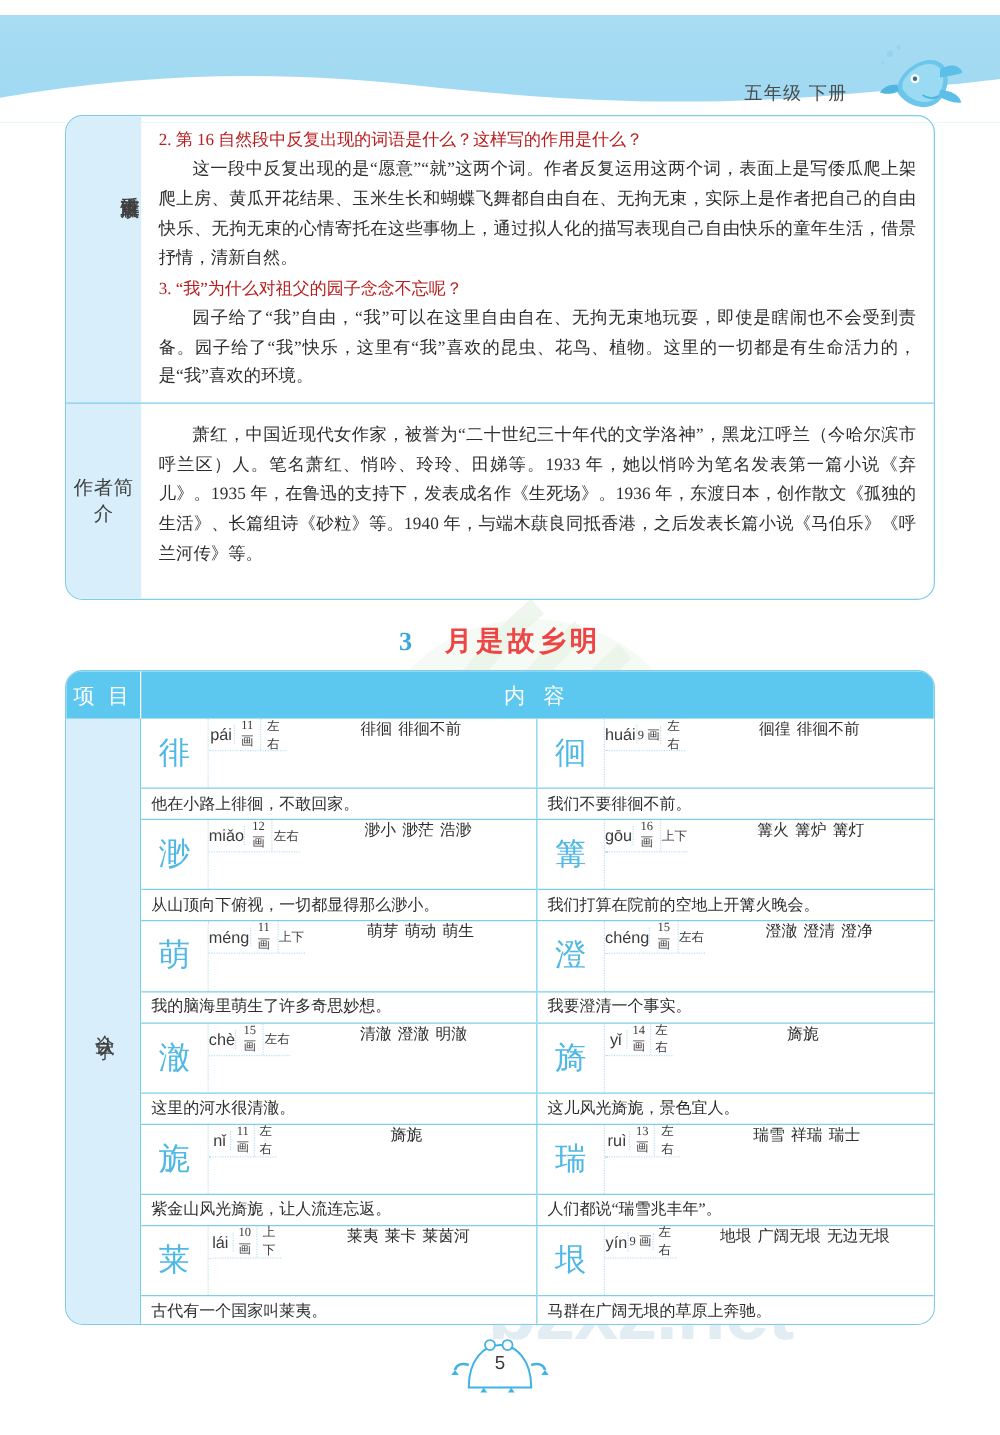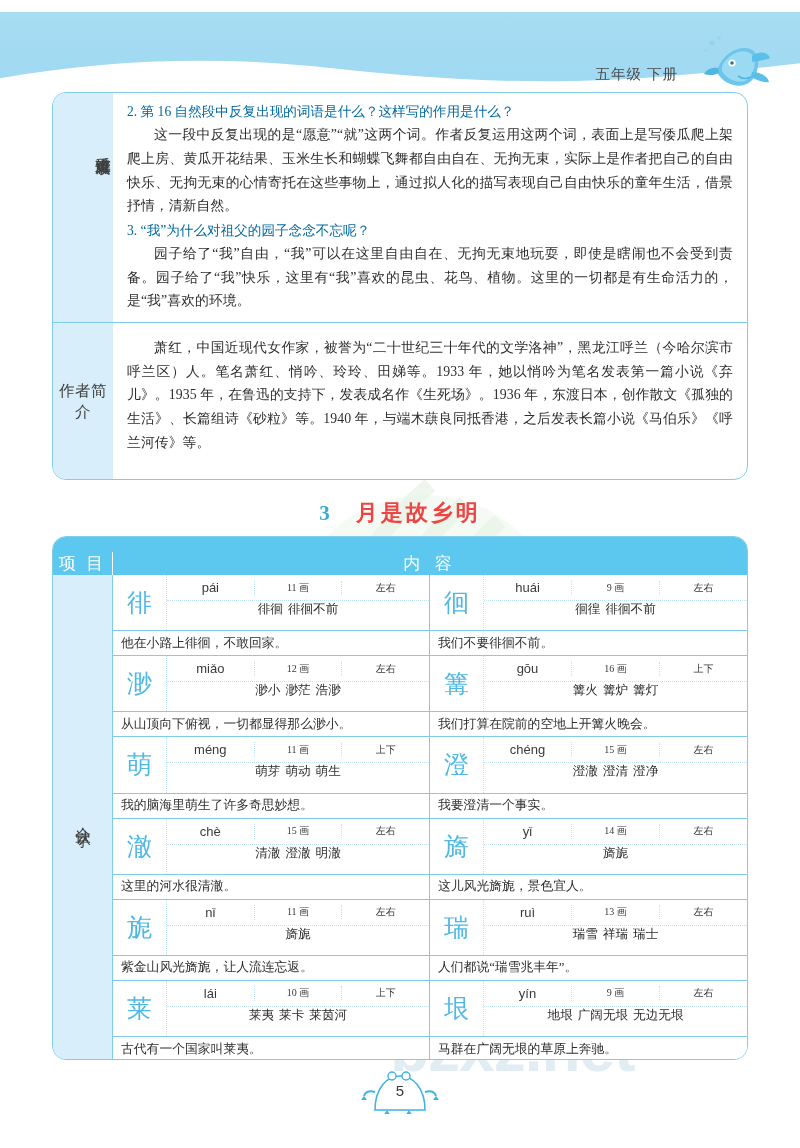--- a/index.html
+++ b/index.html
@@ -133,21 +133,21 @@
 
   .info-content {
     position: absolute;
     left: 60px;
     top: 0;
     width: 634px;
     padding: 8px 14px 0 14px;
   }
   .qtitle {
     font-size: 13.6px;
-    color: #0369a1;
+    color: #b91c1c;
     line-height: 1.55;
     font-family: "Liberation Serif", serif;
     margin-bottom: 1px;
     white-space: nowrap;
   }
   .para {
     font-size: 13.8px;
     color: #2e2e2e;
     line-height: 1.72;
     text-indent: 27px;
@@ -190,21 +190,20 @@
     width: 696px;
     height: 524px;
   }
   .tbl-head {
     position: absolute;
     left: 0; top: 0;
     width: 100%;
     height: 38px;
     display: flex;
     background: #5cc7ef;
-    align-items: flex-end;
   }
   .th-item {
     width: 60px;
     display: flex;
     align-items: center;
     justify-content: center;
     font-size: 17px;
     color: #ffffff;
     letter-spacing: 3px;
     font-family: "Liberation Sans", sans-serif;
@@ -281,21 +280,21 @@
   }
   .glyph {
     font-size: 25px;
     color: #4fb8e4;
     font-family: "Liberation Serif", serif;
     line-height: 1;
   }
   .info-col {
     flex: 1;
     display: flex;
-    flex-direction: column;
+    flex-direction: row;
     min-width: 0;
   }
   .meta-row {
     display: flex;
     height: 26px;
     align-items: center;
     border-bottom: 1px dotted #bfe2f2;
   }
   .meta-cell {
     flex: 1;

